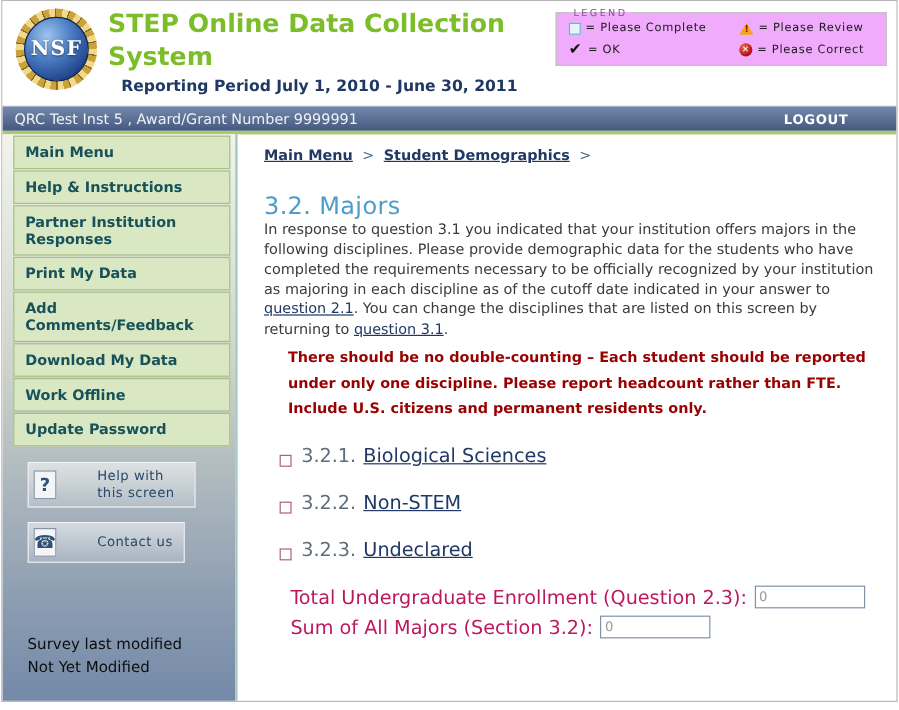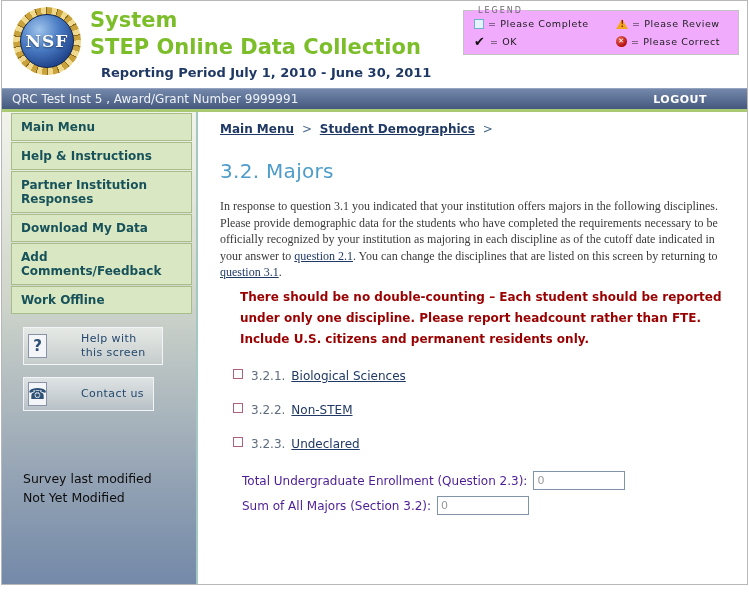--- a/index.html
+++ b/index.html
@@ -148,62 +148,62 @@
   .breadcrumb a {
     color: var(--navy, #1f3864); text-decoration: underline; cursor: pointer; font-weight: bold;
   }
   .breadcrumb .sep { margin: 0 4px; color: #4a6a8a; }
   h1.page-heading {
     margin-top: 23px;
     color: var(--heading-blue, #4d9cc9);
     font-size: 20px; font-weight: normal; letter-spacing: .3px;
   }
   .intro {
-    margin-top: 15px; width: 514px;
-    font-size: 12px; color: #3a3a3a; line-height: 16.5px; font-family: Liberation Serif, serif;
+    width: 514px;
+    font-size: 12px; color: #3a3a3a; line-height: 16.5px;
   }
   .intro a { color: var(--navy, #1f3864); text-decoration: underline; cursor: pointer; }
   .warning {
     margin: 6px 0 0 20px; width: 482px;
     color: var(--warning-red, #990000);
     font-size: 12px; font-weight: bold; line-height: 21px;
   }
   .majors { margin: 19px 0 0 13px; }
-  .major-row { display: flex; align-items: flex-start; gap: 6px; margin-bottom: 20px; font-size: 12px; }
+  .major-row { display: flex; align-items: flex-end; gap: 6px; margin-bottom: 20px; font-size: 16px; }
   .cb {
     width: 10px; height: 10px;
     border: 1px solid var(--checkbox-border, #b0607c); background: #fff;
     margin-right: 2px;
   }
   .major-num { color: #5f6c7d; }
   .major-row a { color: var(--navy, #1f3864); text-decoration: underline; cursor: pointer; }
   .totals { margin: 11px 0 0 22px; }
   .total-row { display: flex; align-items: center; gap: 6px; margin-bottom: 5px; height: 20px; }
-  .total-row label { font-size: 12px; color: #4c1d95; }
+  .total-row label { font-size: 16px; color: #be185d; }
   .total-row input {
     width: 92px; height: 19px;
     border: 1px solid #8193ab; background: #fff;
     font-size: 11px; color: #999; padding: 1px 3px;
     font-family: "DejaVu Sans", "Liberation Sans", sans-serif;
   }
 </style>
 </head>
 <body>
 
 <div class="page">
 
   <div class="header">
     <div class="nsf-logo">
       <div class="nsf-globe">
         <span>NSF</span>
       </div>
     </div>
     <div class="app-title">
+      <div>STEP Online Data Collection</div>
       <div>System</div>
-      <div>STEP Online Data Collection</div>
     </div>
     <div class="reporting">Reporting Period July 1, 2010 - June 30, 2011</div>
 
     <fieldset class="legend-box">
       <legend>LEGEND</legend>
       <div class="legend-grid">
         <div class="legend-item">
           <span class="li-sq"></span>
           <span>= Please Complete</span>
         </div>
@@ -229,23 +229,25 @@
   </div>
   <div class="greenline"></div>
 
   <div class="body-row">
 
     <div class="sidebar">
       <div class="menu">
         <div class="menu-item">Main Menu</div>
         <div class="menu-item">Help &amp; Instructions</div>
         <div class="menu-item">Partner Institution Responses</div>
+        <div class="menu-item">Print My Data</div>
+        <div class="menu-item">Add Comments/Feedback</div>
         <div class="menu-item">Download My Data</div>
-        <div class="menu-item">Add Comments/Feedback</div>
         <div class="menu-item">Work Offline</div>
+        <div class="menu-item">Update Password</div>
       </div>
 
       <div class="side-btn">
         <span class="btn-icon">?</span>
         <span class="btn-label">Help with this screen</span>
       </div>
       <br>
       <div class="side-btn">
         <span class="btn-icon">☎</span>
         <span class="btn-label">Contact us</span>

